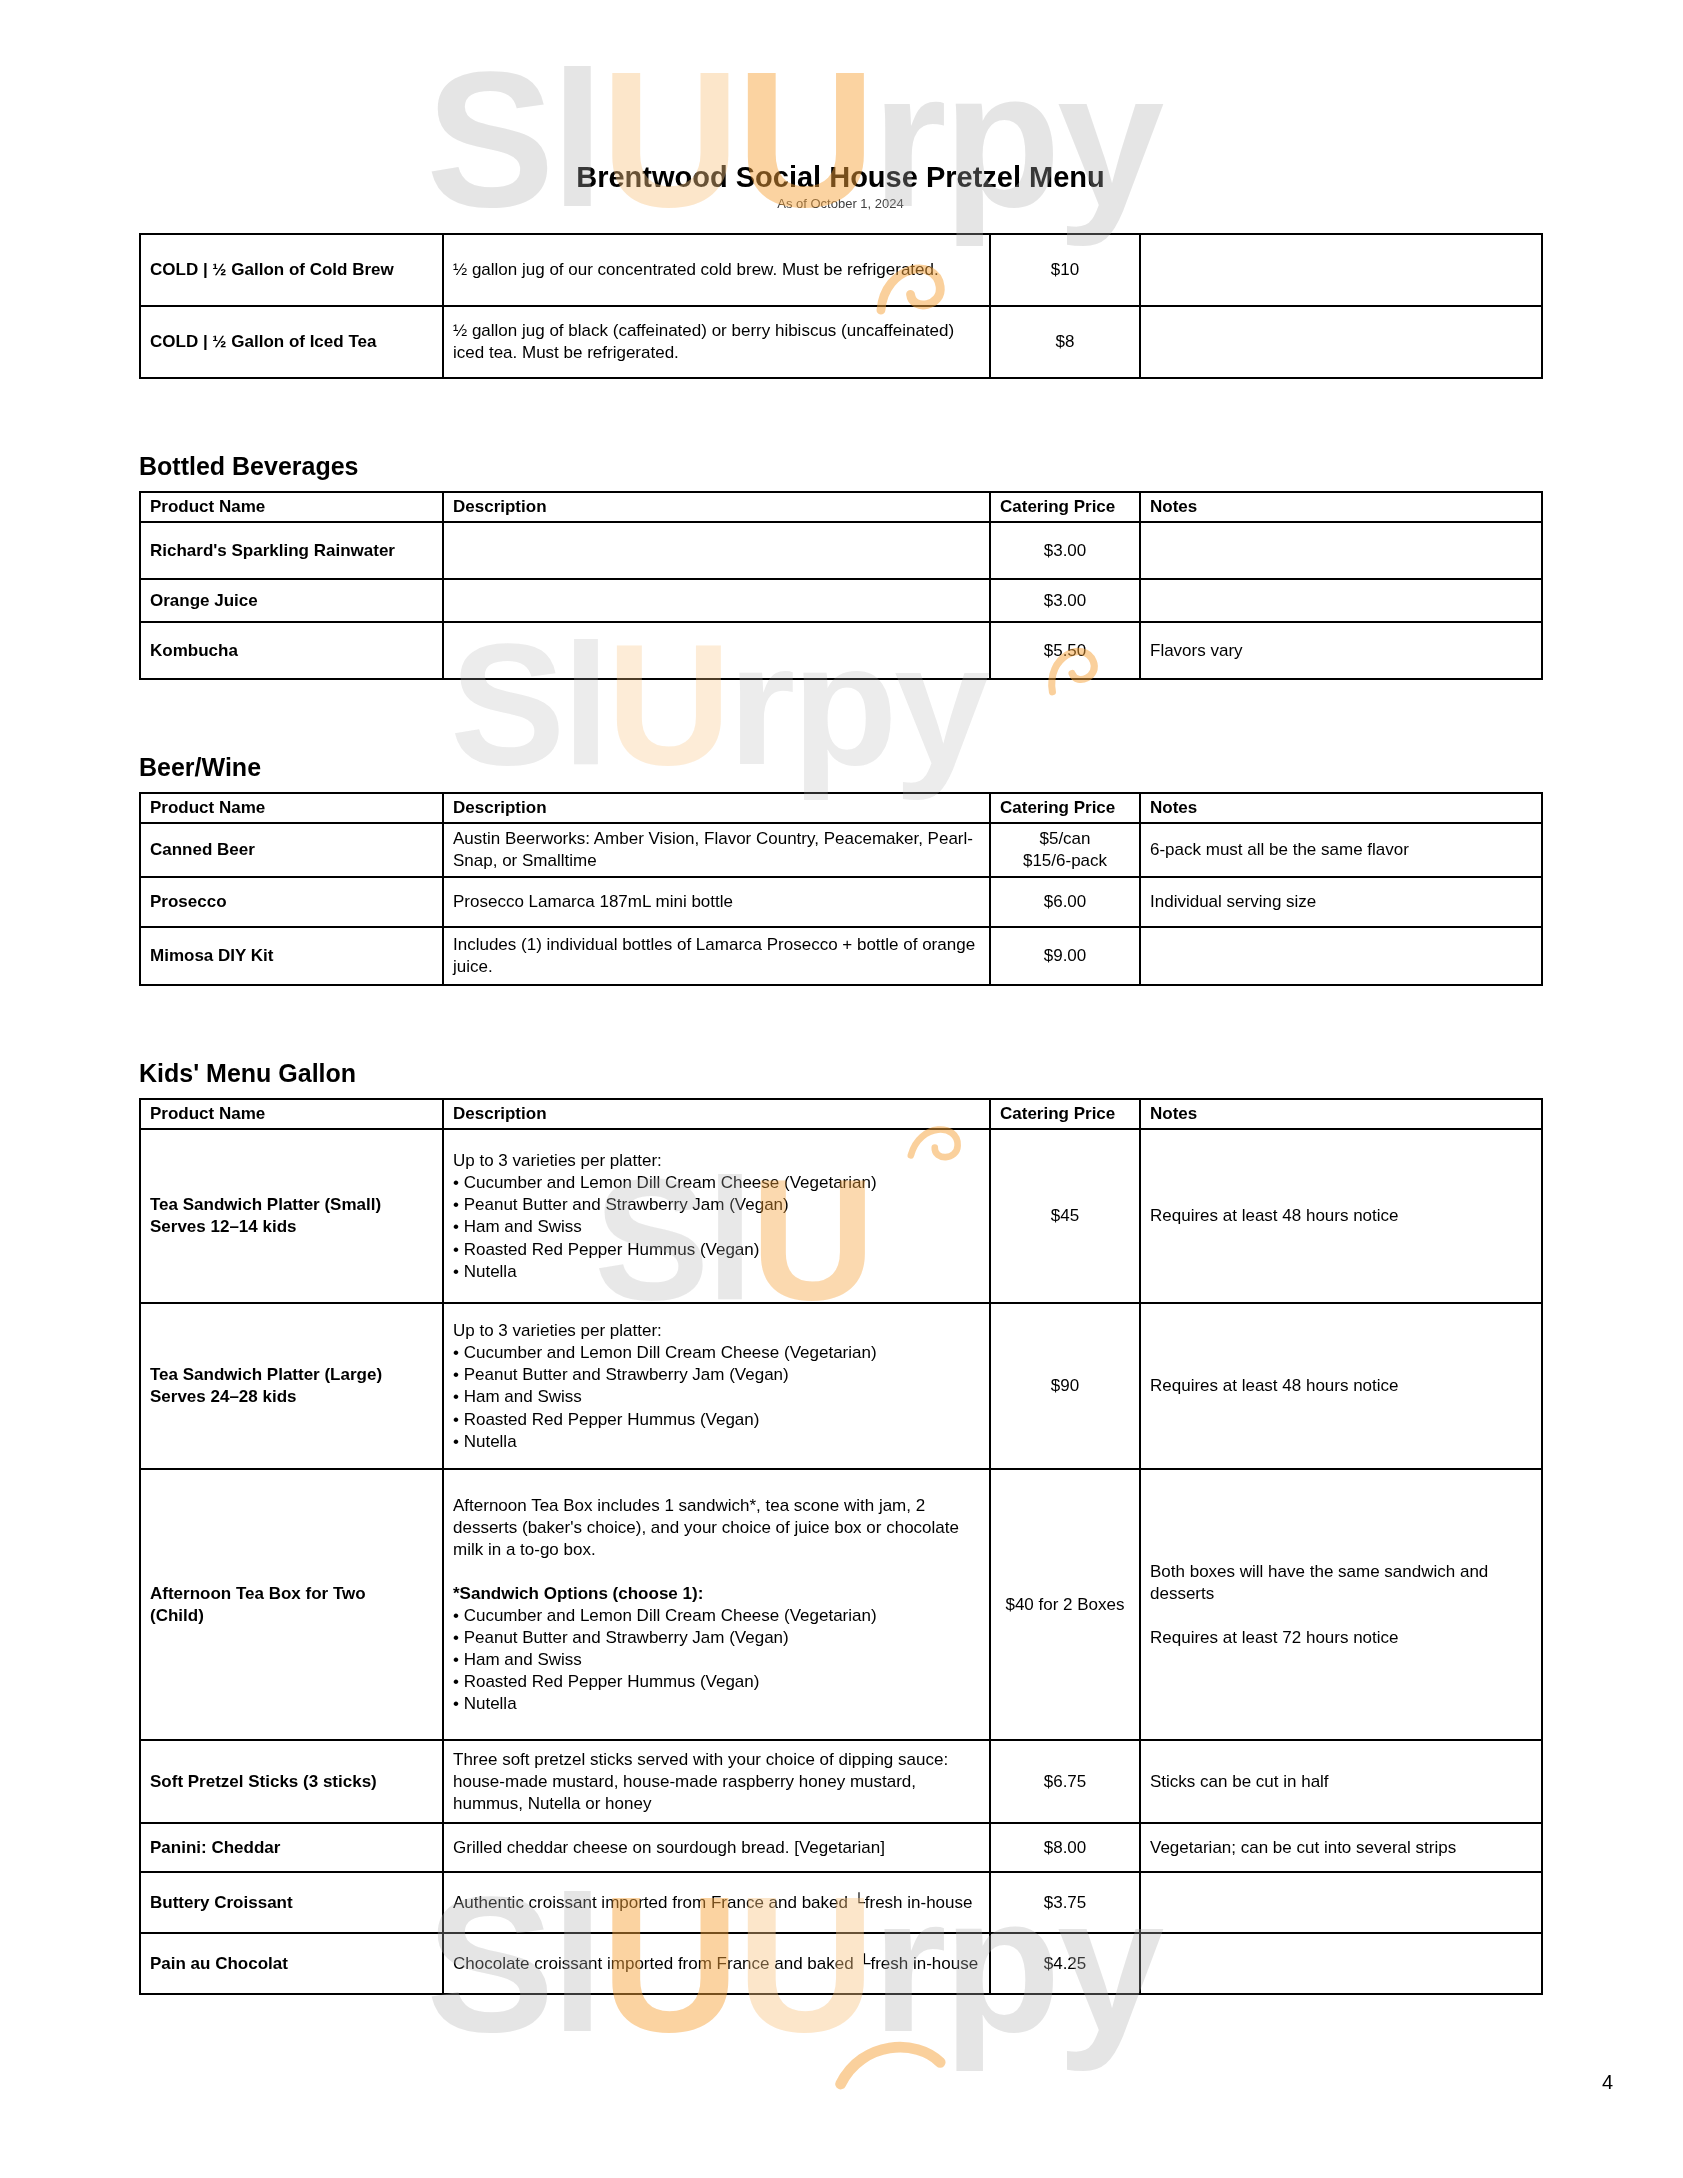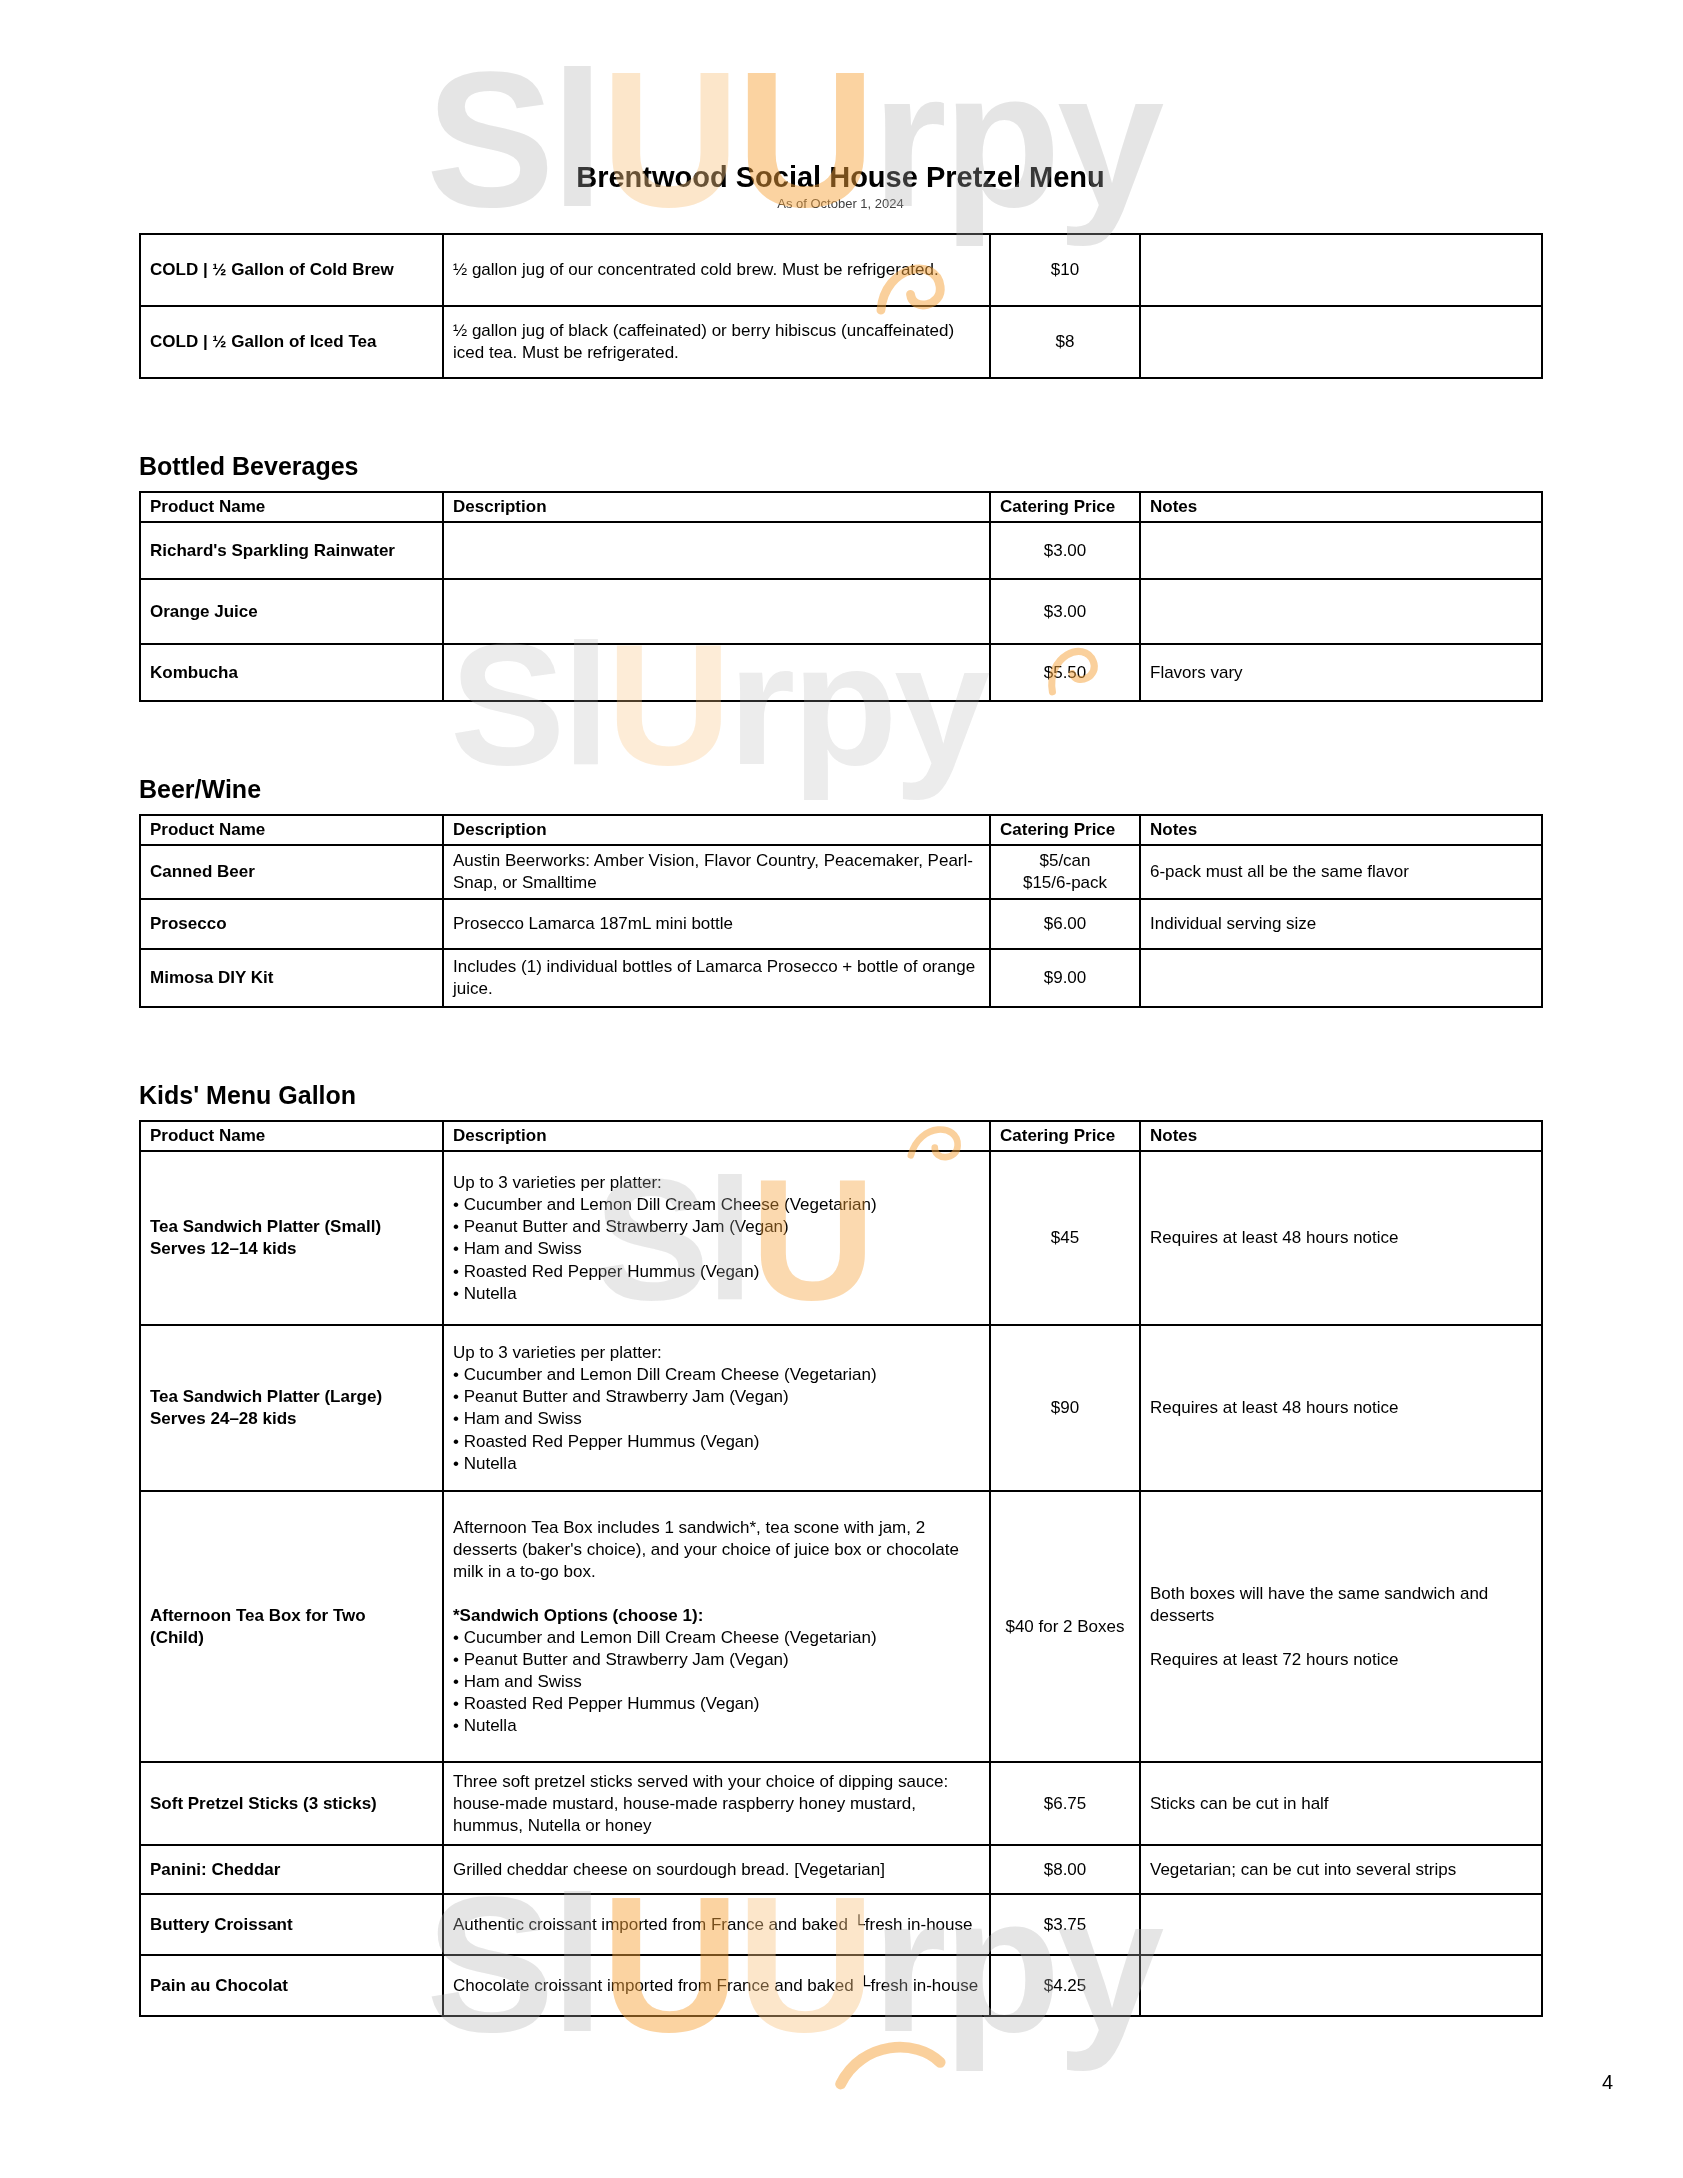--- a/index.html
+++ b/index.html
@@ -120,21 +120,21 @@
           <th class="th-center">Notes</th>
         </tr>
       </thead>
       <tbody>
         <tr style="height:57px">
           <td class="cell-name">Richard's Sparkling Rainwater</td>
           <td class="cell-desc"></td>
           <td class="cell-price">$3.00</td>
           <td class="cell-notes"></td>
         </tr>
-        <tr style="height:65px">
+        <tr style="height:43px">
           <td class="cell-name">Orange Juice</td>
           <td class="cell-desc"></td>
           <td class="cell-price">$3.00</td>
           <td class="cell-notes"></td>
         </tr>
         <tr style="height:57px">
           <td class="cell-name">Kombucha</td>
           <td class="cell-desc"></td>
           <td class="cell-price">$5.50</td>
           <td class="cell-notes">Flavors vary</td>

